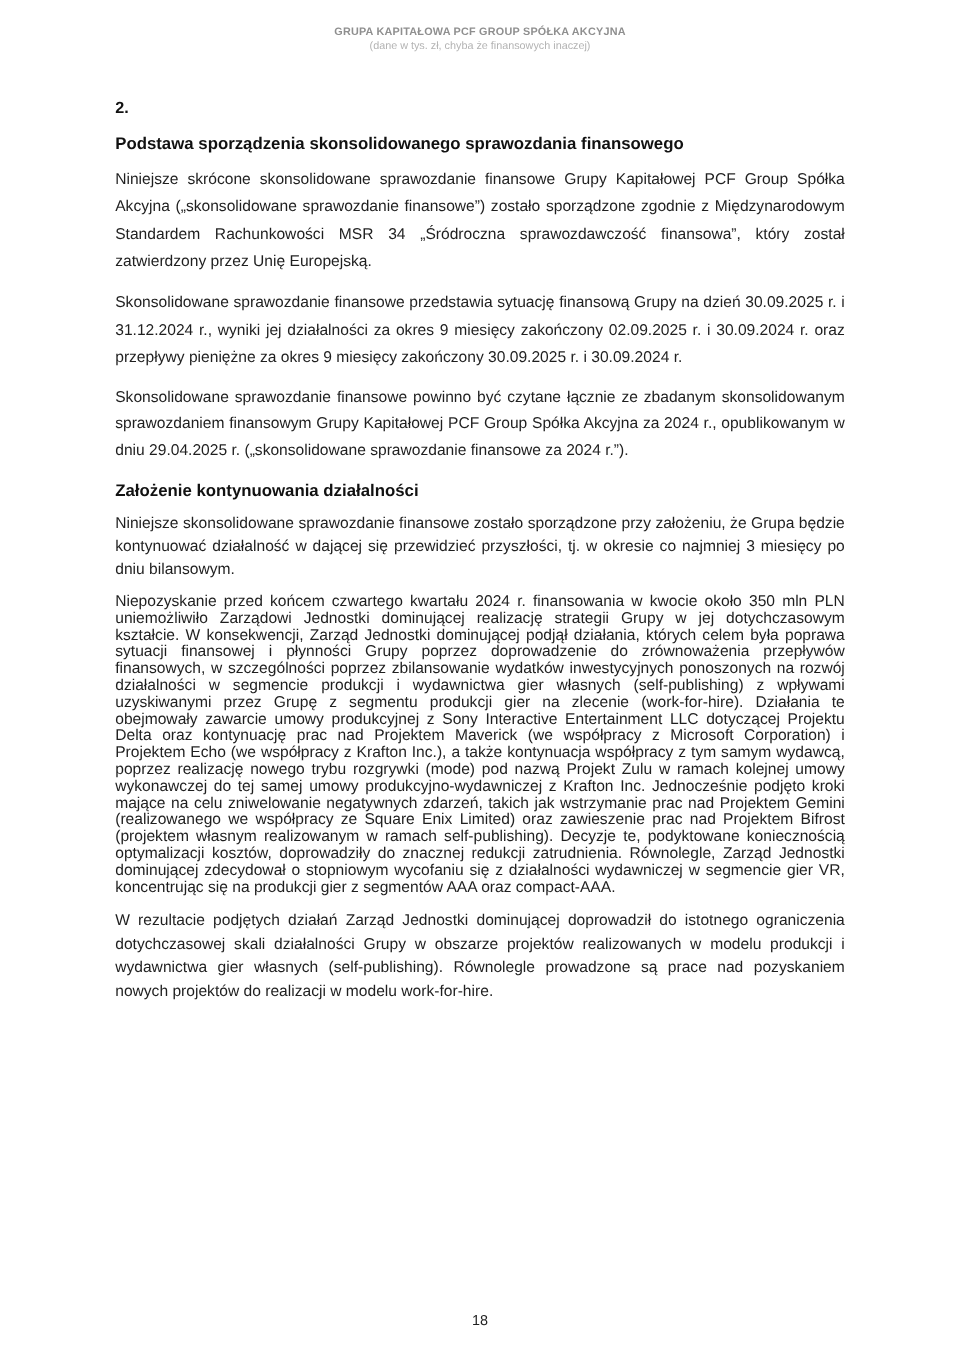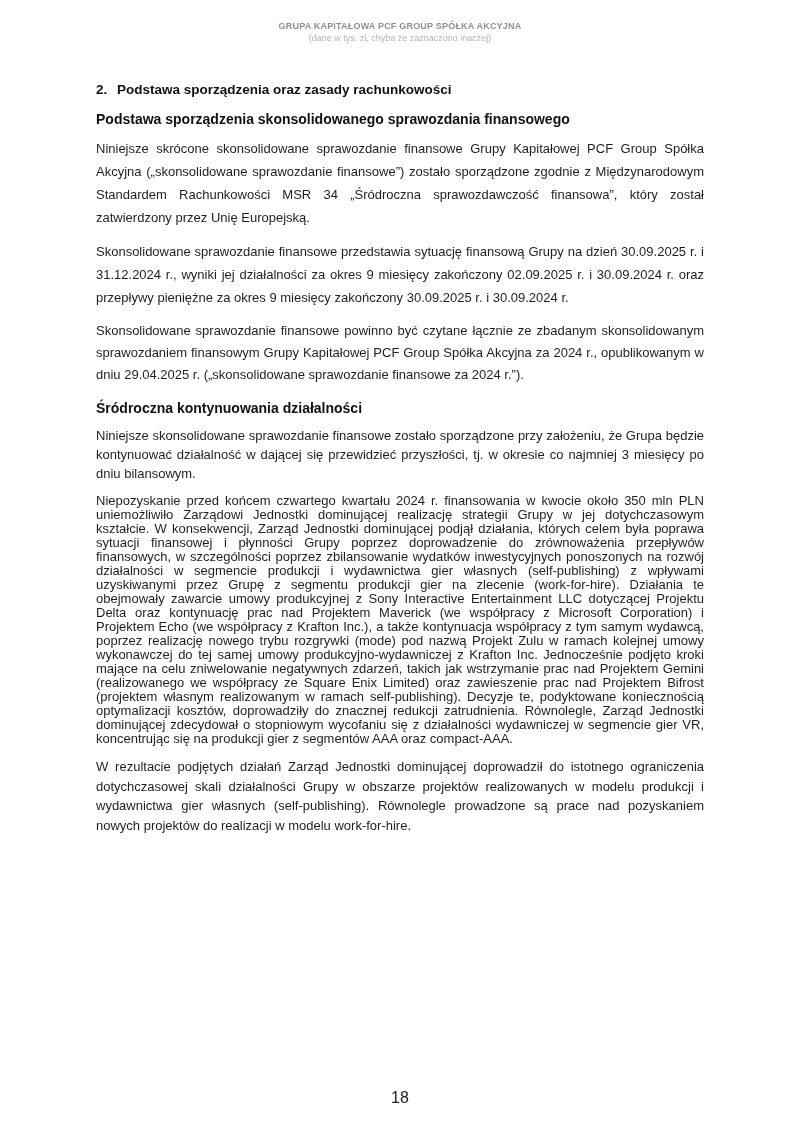--- a/index.html
+++ b/index.html
@@ -58,48 +58,47 @@
   .lh-22   { line-height: 22px; }
   .lh-19   { line-height: 19px; }
   .lh-178  { line-height: 14px; }
   .lh-195  { line-height: 19.5px; }
   .doc-footer {
     position: absolute;
     left: 0;
     bottom: 24px;
     width: 100%;
     text-align: center;
-    font-size: 16px;
+    font-size: 12px;
     color: #1f1f1f;
   }
 </style>
 </head>
 <body>
 
 <div class="page">
 
   <header class="doc-header">
     <div class="company">GRUPA KAPITAŁOWA PCF GROUP SPÓŁKA AKCYJNA</div>
-    <div class="subtitle">(dane w tys. zł, chyba że zaznaczono inaczej)</div>
+    <div class="subtitle">(dane w tys. zł, chyba że finansowych inaczej)</div>
   </header>
 
   <main class="content">
 
     <h1 class="section-heading">
       <span class="num">2.</span>
-      <span>Podstawa sporządzenia oraz zasady rachunkowości</span>
     </h1>
 
     <h2 class="sub-heading">Podstawa sporządzenia skonsolidowanego sprawozdania finansowego</h2>
 
     <p class="para lh-23">Niniejsze skrócone skonsolidowane sprawozdanie finansowe Grupy Kapitałowej PCF Group Spółka Akcyjna („skonsolidowane sprawozdanie finansowe”) zostało sporządzone zgodnie z Międzynarodowym Standardem Rachunkowości MSR 34 „Śródroczna sprawozdawczość finansowa”, który został zatwierdzony przez Unię Europejską.</p>
     <p class="para lh-23">Skonsolidowane sprawozdanie finansowe przedstawia sytuację finansową Grupy na dzień 30.09.2025 r. i 31.12.2024 r., wyniki jej działalności za okres 9 miesięcy zakończony 02.09.2025 r. i 30.09.2024 r. oraz przepływy pieniężne za okres 9 miesięcy zakończony 30.09.2025 r. i 30.09.2024 r.</p>
     <p class="para lh-22">Skonsolidowane sprawozdanie finansowe powinno być czytane łącznie ze zbadanym skonsolidowanym sprawozdaniem finansowym Grupy Kapitałowej PCF Group Spółka Akcyjna za 2024 r., opublikowanym w dniu 29.04.2025 r. („skonsolidowane sprawozdanie finansowe za 2024 r.”).</p>
 
-    <h2 class="sub-heading">Śródroczna kontynuowania działalności</h2>
+    <h2 class="sub-heading">Założenie kontynuowania działalności</h2>
 
     <p class="para lh-19">Niniejsze skonsolidowane sprawozdanie finansowe zostało sporządzone przy założeniu, że Grupa będzie kontynuować działalność w dającej się przewidzieć przyszłości, tj. w okresie co najmniej 3 miesięcy po dniu bilansowym.</p>
     <p class="para lh-178">Niepozyskanie przed końcem czwartego kwartału 2024 r. finansowania w kwocie około 350 mln PLN uniemożliwiło Zarządowi Jednostki dominującej realizację strategii Grupy w jej dotychczasowym kształcie. W konsekwencji, Zarząd Jednostki dominującej podjął działania, których celem była poprawa sytuacji finansowej i płynności Grupy poprzez doprowadzenie do zrównoważenia przepływów finansowych, w szczególności poprzez zbilansowanie wydatków inwestycyjnych ponoszonych na rozwój działalności w segmencie produkcji i wydawnictwa gier własnych (self-publishing) z wpływami uzyskiwanymi przez Grupę z segmentu produkcji gier na zlecenie (work-for-hire). Działania te obejmowały zawarcie umowy produkcyjnej z Sony Interactive Entertainment LLC dotyczącej Projektu Delta oraz kontynuację prac nad Projektem Maverick (we współpracy z Microsoft Corporation) i Projektem Echo (we współpracy z Krafton Inc.), a także kontynuacja współpracy z tym samym wydawcą, poprzez realizację nowego trybu rozgrywki (mode) pod nazwą Projekt Zulu w ramach kolejnej umowy wykonawczej do tej samej umowy produkcyjno-wydawniczej z Krafton Inc. Jednocześnie podjęto kroki mające na celu zniwelowanie negatywnych zdarzeń, takich jak wstrzymanie prac nad Projektem Gemini (realizowanego we współpracy ze Square Enix Limited) oraz zawieszenie prac nad Projektem Bifrost (projektem własnym realizowanym w ramach self-publishing). Decyzje te, podyktowane koniecznością optymalizacji kosztów, doprowadziły do znacznej redukcji zatrudnienia. Równolegle, Zarząd Jednostki dominującej zdecydował o stopniowym wycofaniu się z działalności wydawniczej w segmencie gier VR, koncentrując się na produkcji gier z segmentów AAA oraz compact-AAA.</p>
     <p class="para lh-195">W rezultacie podjętych działań Zarząd Jednostki dominującej doprowadził do istotnego ograniczenia dotychczasowej skali działalności Grupy w obszarze projektów realizowanych w modelu produkcji i wydawnictwa gier własnych (self-publishing). Równolegle prowadzone są prace nad pozyskaniem nowych projektów do realizacji w modelu work-for-hire.</p>
 
   </main>
 
   <footer class="doc-footer">
     <span>18</span>
   </footer>

